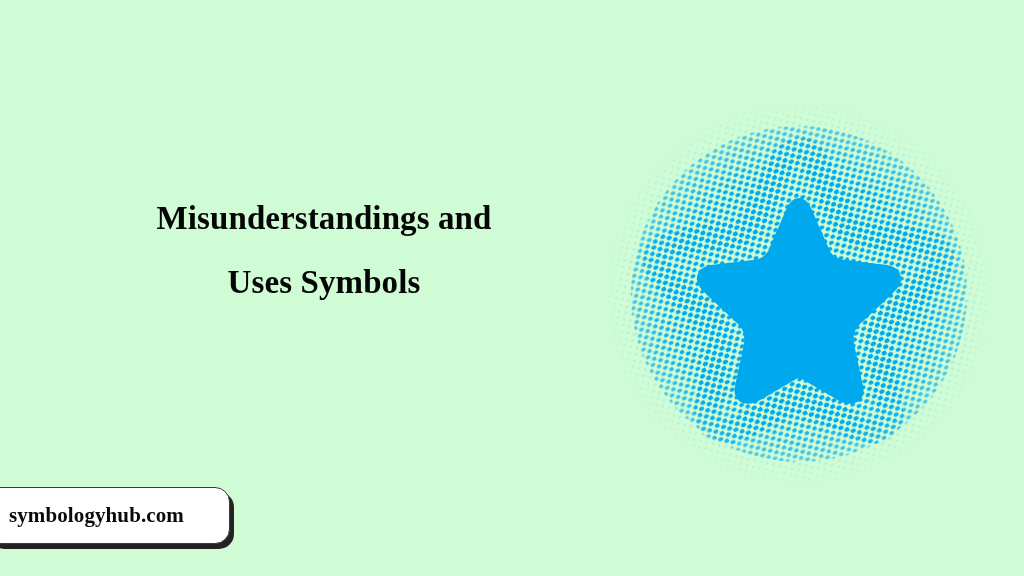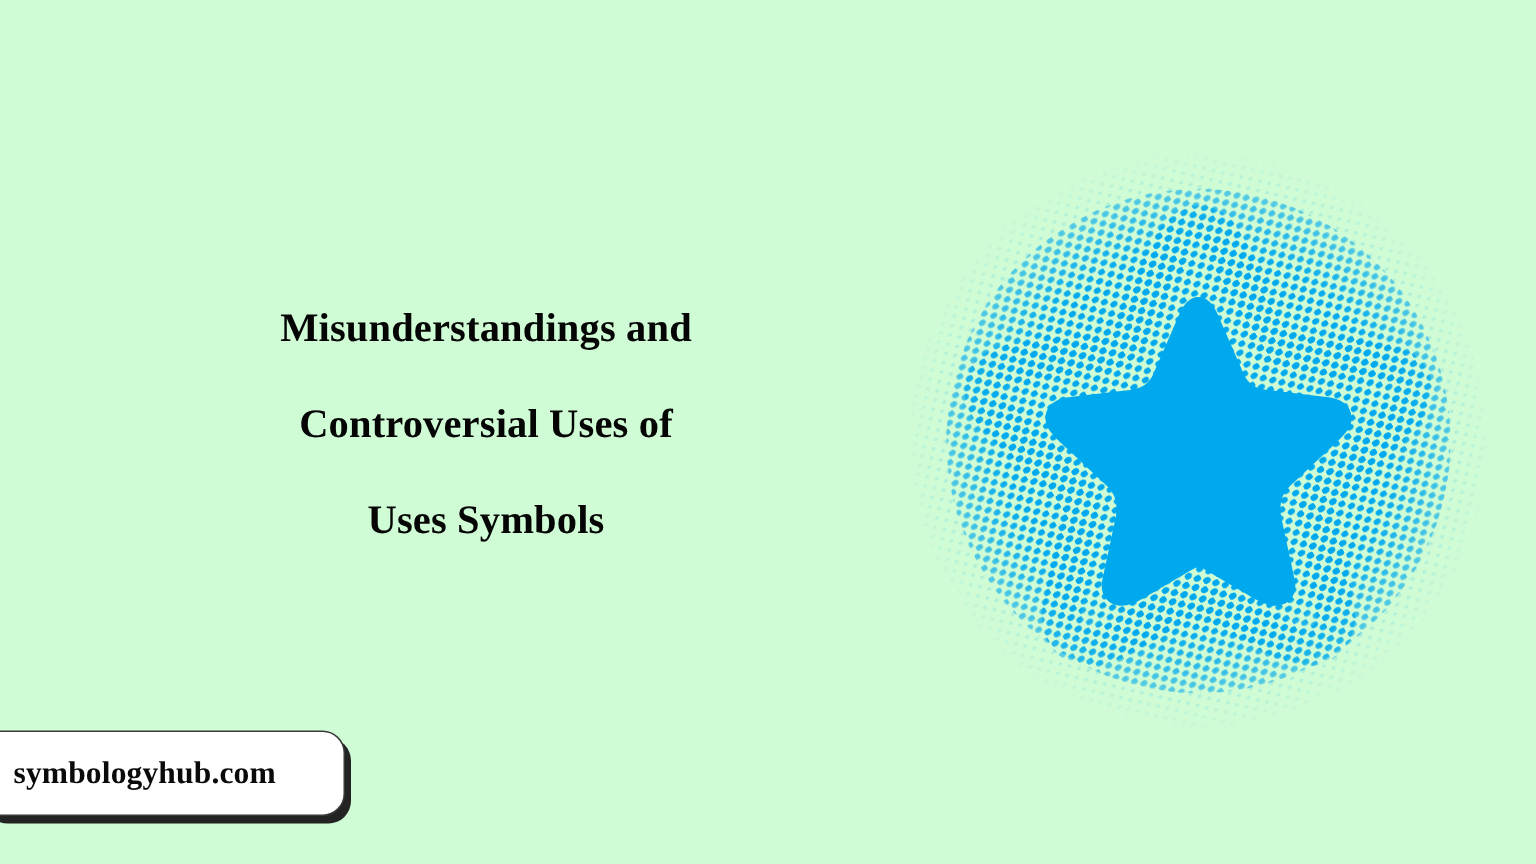--- a/index.html
+++ b/index.html
@@ -22,21 +22,21 @@
     position:absolute;
     left:44px;
     top:186px;
     width:560px;
     text-align:center;
   }
   .title-line {
     display:block;
     font-family:"Liberation Serif", "DejaVu Serif", serif;
     font-weight:700;
-    font-size:27px;
+    font-size:33px;
     line-height:64px;
     color:#050505;
     letter-spacing:0.1px;
     white-space:nowrap;
   }
 
   
   #star-graphic {
     position:absolute;
     left:600px;
@@ -74,21 +74,20 @@
     white-space:nowrap;
   }
 </style>
 </head>
 <body>
 
 <div id="slide">
 
   <div id="title-block">
     <span class="title-line">Misunderstandings and</span>
-    <span class="title-line">Controversial Uses of</span>
     <span class="title-line">Uses Symbols</span>
   </div>
 
   <div id="star-graphic">
     <svg viewBox="0 0 398 392" xmlns="http://www.w3.org/2000/svg" aria-hidden="true">
       <defs>
 
         <pattern id="dots" width="9" height="9" patternUnits="userSpaceOnUse" patternTransform="rotate(-32)">
           <ellipse cx="2.4" cy="2.4" rx="2.6" ry="1.9" fill="#00a8ee"></ellipse>
           <ellipse cx="6.9" cy="6.9" rx="2.6" ry="1.9" fill="#00a8ee"></ellipse>

